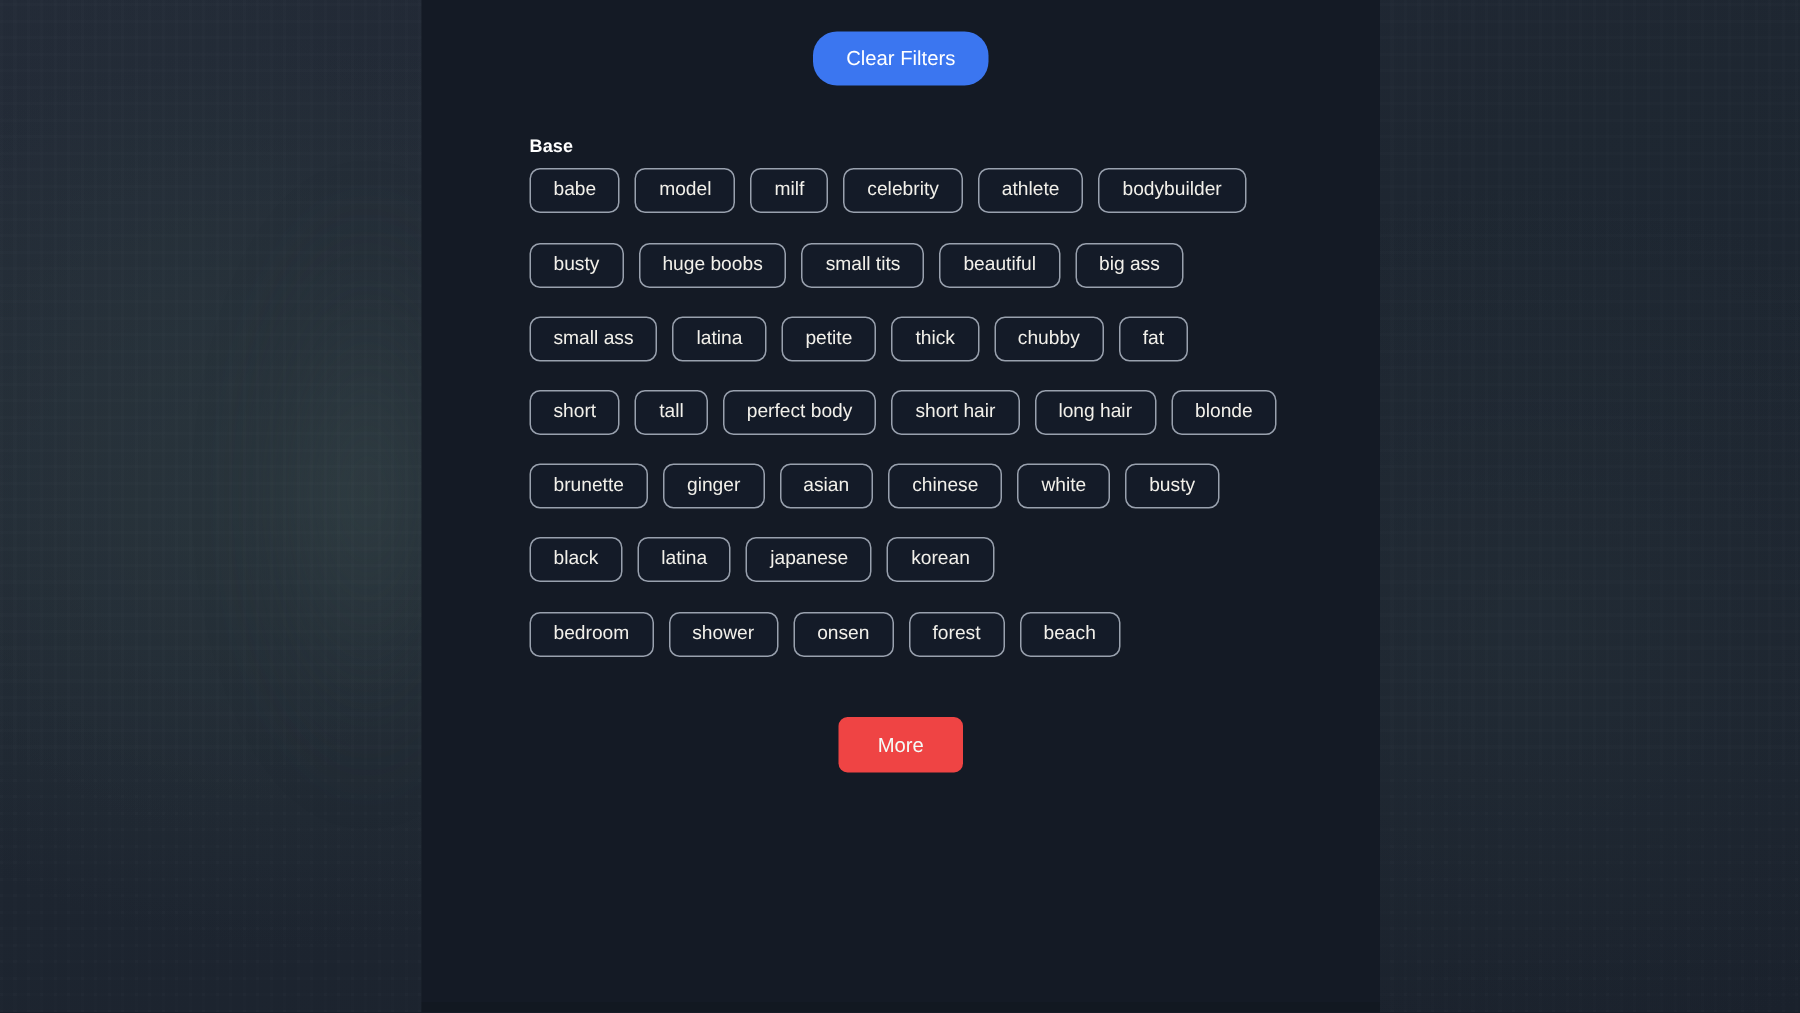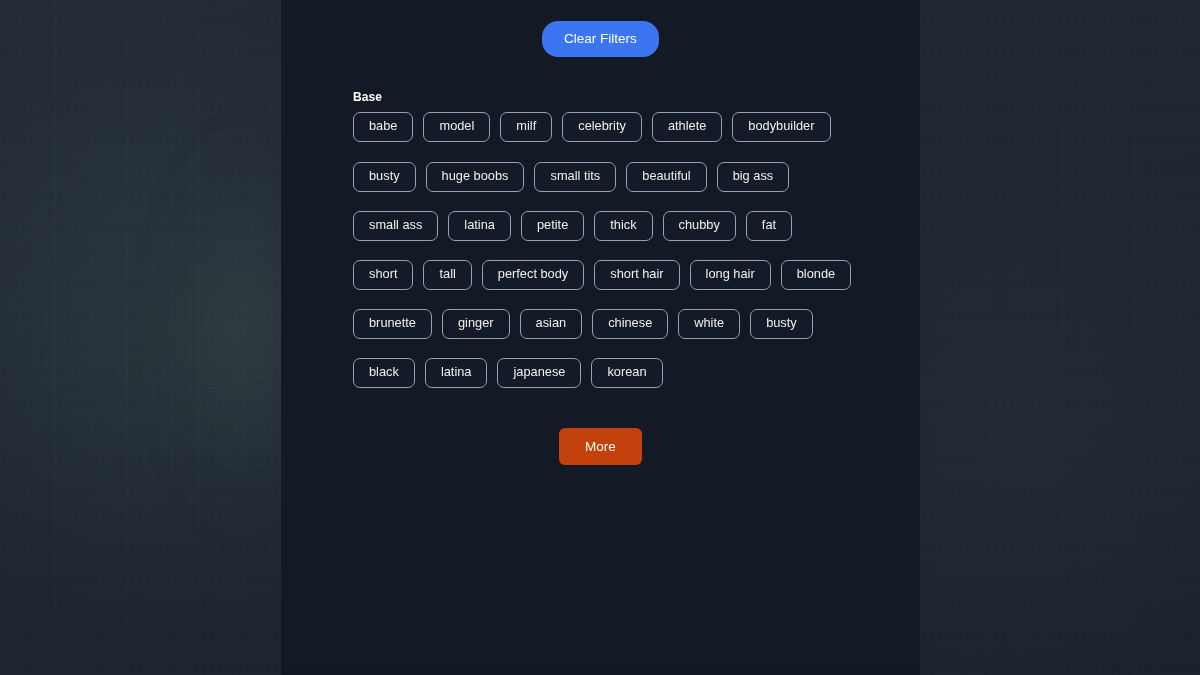--- a/index.html
+++ b/index.html
@@ -122,21 +122,21 @@
   #section-style { margin-bottom: 18px; }
   #section-setting { margin-bottom: 0; }
 
   
   .more-row {
     display: flex;
     justify-content: center;
     margin-top: 40px;
   }
   #more-button {
-    background: #c2410c;
+    background: #ef4444;
     color: #f4fbf7;
     border: none;
     border-radius: 6px;
     font-size: 13.5px;
     padding: 12px 26px;
     cursor: pointer;
     line-height: 1;
     font-family: "Liberation Sans", sans-serif;
   }
 
@@ -202,20 +202,27 @@
             <button class="chip">busty</button>
             <button class="chip">black</button>
             <button class="chip">latina</button>
             <button class="chip">japanese</button>
             <button class="chip">korean</button>
           </div>
         </div>
         <div class="section" id="section-style">
         </div>
         <div class="section" id="section-setting">
+          <div class="chips">
+            <button class="chip">bedroom</button>
+            <button class="chip">shower</button>
+            <button class="chip">onsen</button>
+            <button class="chip">forest</button>
+            <button class="chip">beach</button>
+          </div>
         </div>
       </div>
 
     <div class="more-row">
       <button id="more-button">More</button>
     </div>
 
   </div>
   <div id="bottom-strip"></div>
 </div>

